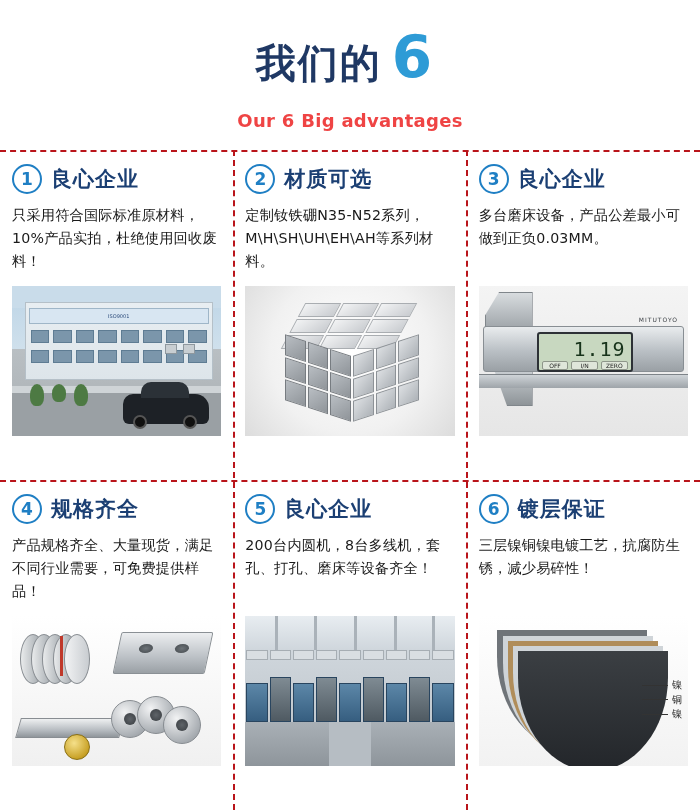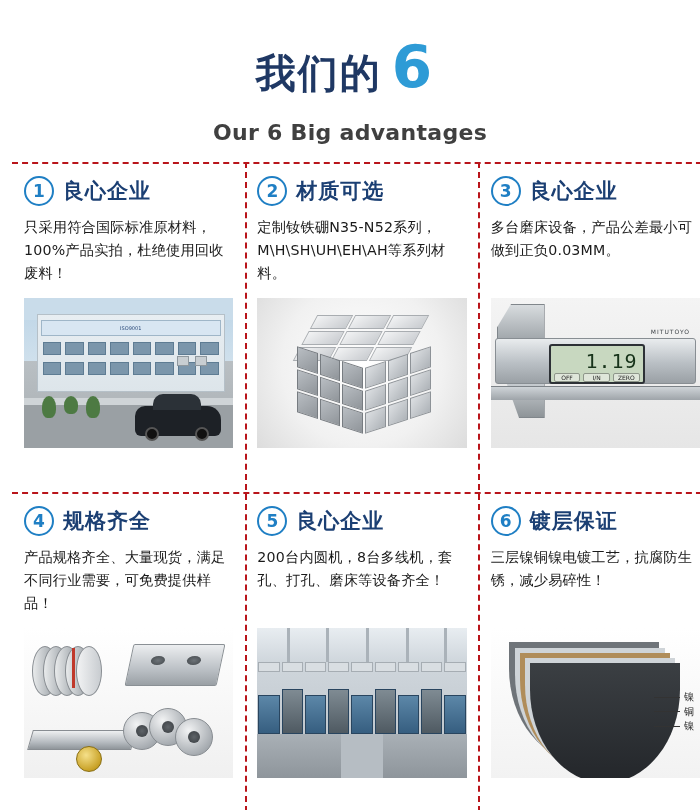--- a/index.html
+++ b/index.html
@@ -6,21 +6,21 @@
   html, body {
     width: 700px; height: 810px;
     background: #ffffff;
     font-family: "DejaVu Sans", "Liberation Sans", sans-serif;
     overflow: hidden;
   }
   .page {
     position: relative;
     width: 700px; height: 618px;
     background: #ffffff;
-    padding: 12px;
+    padding: 0;
   }
 
   
   .header {
     height: 150px;
     display: flex;
     flex-direction: column;
     align-items: center;
     justify-content: center;
     padding-top: 8px;
@@ -39,23 +39,23 @@
     font-size: 58px;
     color: #2e9bd6;
     font-weight: bold;
     margin: 0 10px;
     font-family: "DejaVu Sans", "Liberation Sans", sans-serif;
   }
   .title-cn .seg-a { color: #1f3864; }
   .title-cn .seg-b { color: #1f3864; }
   .title-en {
     margin-top: 24px;
-    font-size: 22px;
+    font-size: 18px;
     font-weight: bold;
-    color: #404040;
+    color: #ef4444;
     letter-spacing: 0.3px;
   }
 
   
   .grid {
     position: relative;
     width: 700px;
     height: 660px;
     display: grid;
     grid-template-columns: 1fr 1fr 1fr;
@@ -338,21 +338,21 @@
     <div class="hline h0"></div>
     <div class="hline h1"></div>
     <div class="vline v1"></div>
     <div class="vline v2"></div>
 
     <div class="cell">
       <div class="cell-head">
         <div class="num-badge">1</div>
         <div class="cell-title">良心企业</div>
       </div>
-      <div class="cell-body">只采用符合国际标准原材料，100%产品实拍，杜绝使用回收废料！</div>
+      <div class="cell-body">只采用符合国际标准原材料，10%产品实拍，杜绝使用回收废料！</div>
       <div class="img-box ph-factory">
         <div class="sky"></div>
         <div class="bldg"></div>
         <div class="banner">ISO9001</div>
         <div class="winrow r1">
           <div></div>
             <div></div>
             <div></div>
             <div></div>
             <div></div>

